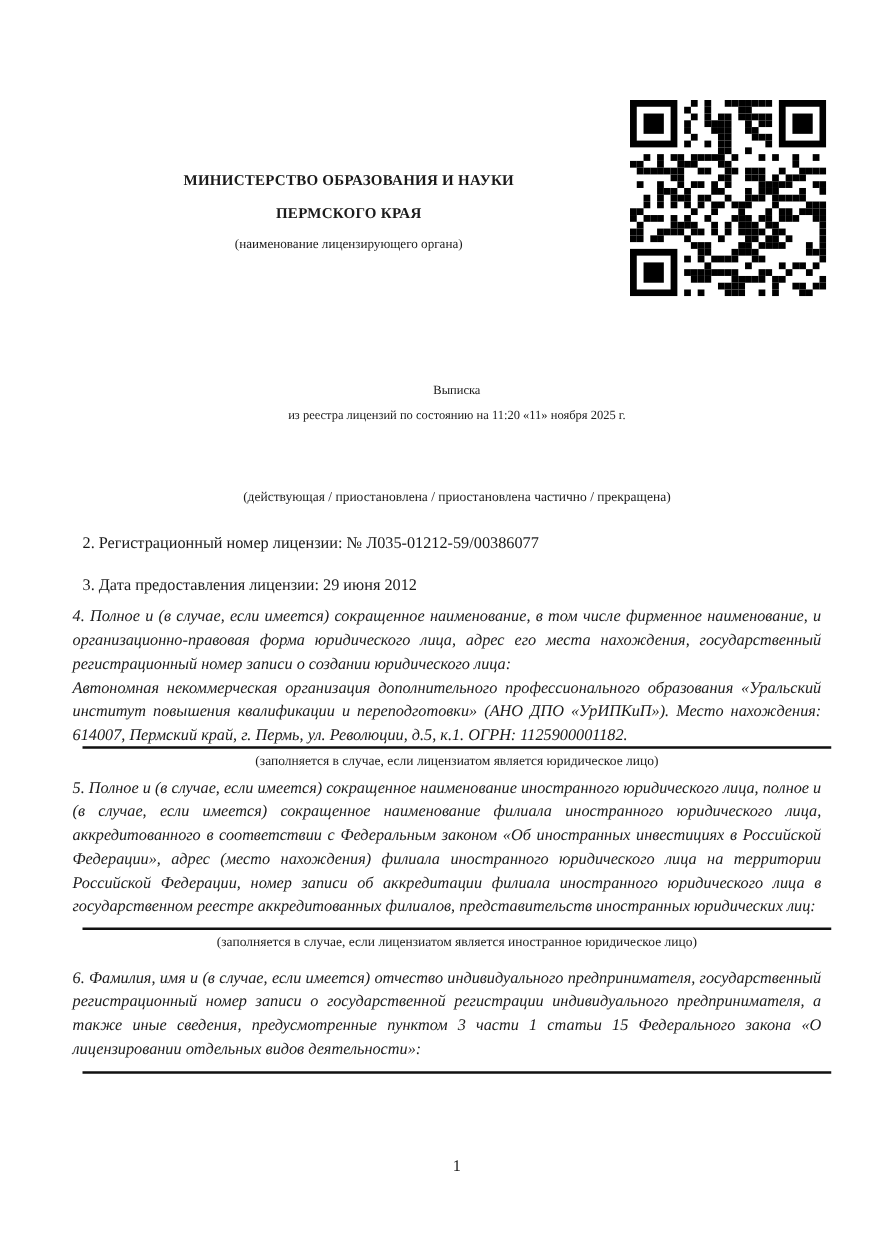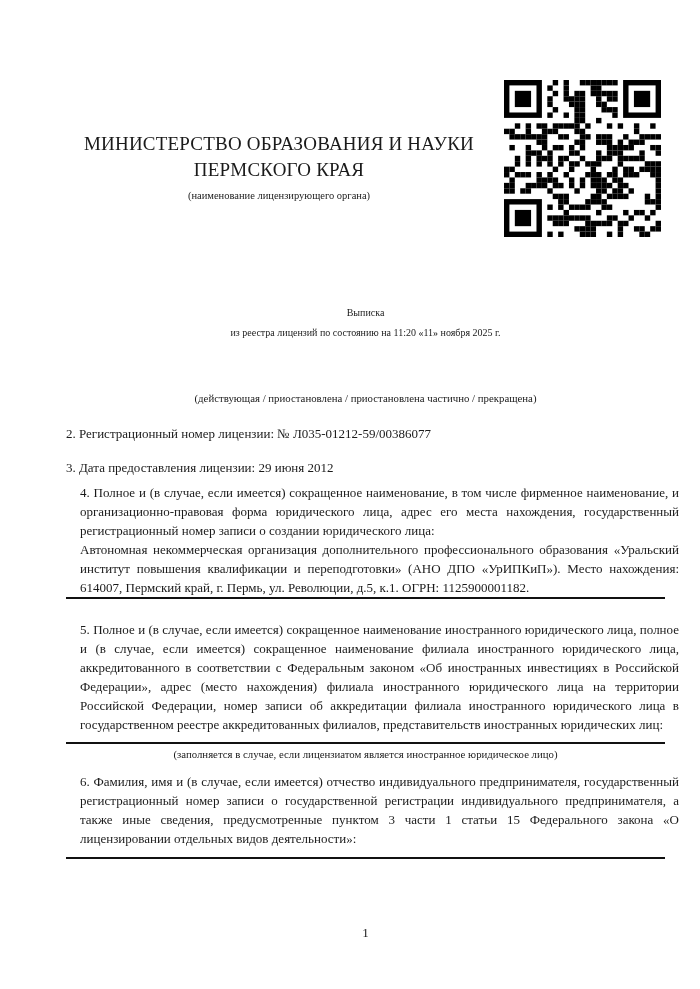--- a/index.html
+++ b/index.html
@@ -13,22 +13,22 @@
     font-family: "Liberation Serif", "DejaVu Serif", serif;
     color: #1a1a1a;
     overflow: hidden;
   }
   .abs { position: absolute; }
   .ministry-block {
     left: 66px; top: 131px; width: 426px;
     text-align: center;
   }
   .ministry-title {
-    font-weight: normal;
-    font-size: 19px;
+    font-weight: bold;
+    font-size: 12px;
     line-height: 26px;
     letter-spacing: 0.2px;
     text-align: center;
   }
   .ministry-caption {
     font-size: 10.5px;
     line-height: 13px;
     margin-top: 6px;
   }
   .qr-box { left: 504px; top: 80px; width: 157px; height: 157px; }
@@ -38,24 +38,25 @@
     font-size: 10px;
     line-height: 20px;
   }
   .line-item {
     left: 66px; width: 599px;
     font-size: 13px;
     line-height: 19px;
     white-space: nowrap;
   }
   .para-item {
-    left: 80px; width: 599px;
+    left: 58px; width: 599px;
     font-size: 13px;
     line-height: 19px;
     text-align: justify;
+    font-style: italic;
   }
   .note {
     left: 66px; width: 599px;
     text-align: center;
     font-size: 10.8px;
     line-height: 14px;
   }
   .rule {
     left: 66px; width: 599px; height: 2px;
     background: #111111;
@@ -406,20 +407,21 @@
 
   <div class="abs line-item" style="top:424px">2. Регистрационный номер лицензии: № Л035-01212-59/00386077</div>
 
   <div class="abs line-item" style="top:458px">3. Дата предоставления лицензии: 29 июня 2012</div>
 
   <div class="abs para-item" style="top:483px">
     <div>4. Полное и (в случае, если имеется) сокращенное наименование, в том числе фирменное наименование, и организационно-правовая форма юридического лица, адрес его места нахождения, государственный регистрационный номер записи о создании юридического лица:</div>
     <div>Автономная некоммерческая организация дополнительного профессионального образования «Уральский институт повышения квалификации и переподготовки» (АНО ДПО «УрИПКиП»). Место нахождения: 614007, Пермский край, г. Пермь, ул. Революции, д.5, к.1. ОГРН: 1125900001182.</div>
   </div>
   <div class="abs rule" style="top:597px"></div>
+  <div class="abs note" style="top:602px">(заполняется в случае, если лицензиатом является юридическое лицо)</div>
 
   <div class="abs para-item" style="top:620px">
     <div>5. Полное и (в случае, если имеется) сокращенное наименование иностранного юридического лица, полное и (в случае, если имеется) сокращенное наименование филиала иностранного юридического лица, аккредитованного в соответствии с Федеральным законом «Об иностранных инвестициях в Российской Федерации», адрес (место нахождения) филиала иностранного юридического лица на территории Российской Федерации, номер записи об аккредитации филиала иностранного юридического лица в государственном реестре аккредитованных филиалов, представительств иностранных юридических лиц:</div>
   </div>
   <div class="abs rule" style="top:742px"></div>
   <div class="abs note" style="top:747px">(заполняется в случае, если лицензиатом является иностранное юридическое лицо)</div>
 
   <div class="abs para-item" style="top:772px">
     <div>6. Фамилия, имя и (в случае, если имеется) отчество индивидуального предпринимателя, государственный регистрационный номер записи о государственной регистрации индивидуального предпринимателя, а также иные сведения, предусмотренные пунктом 3 части 1 статьи 15 Федерального закона «О лицензировании отдельных видов деятельности»:</div>
   </div>

